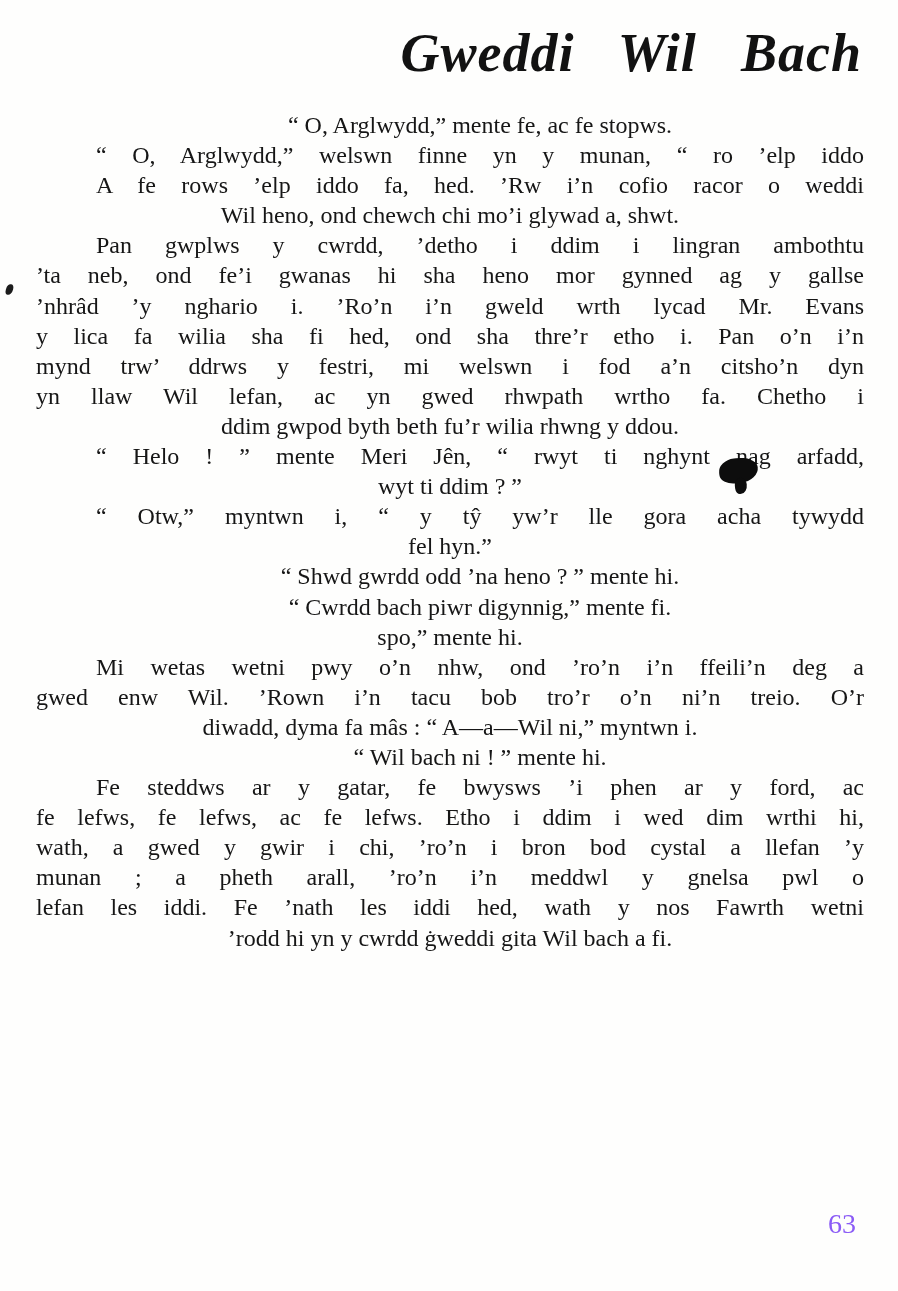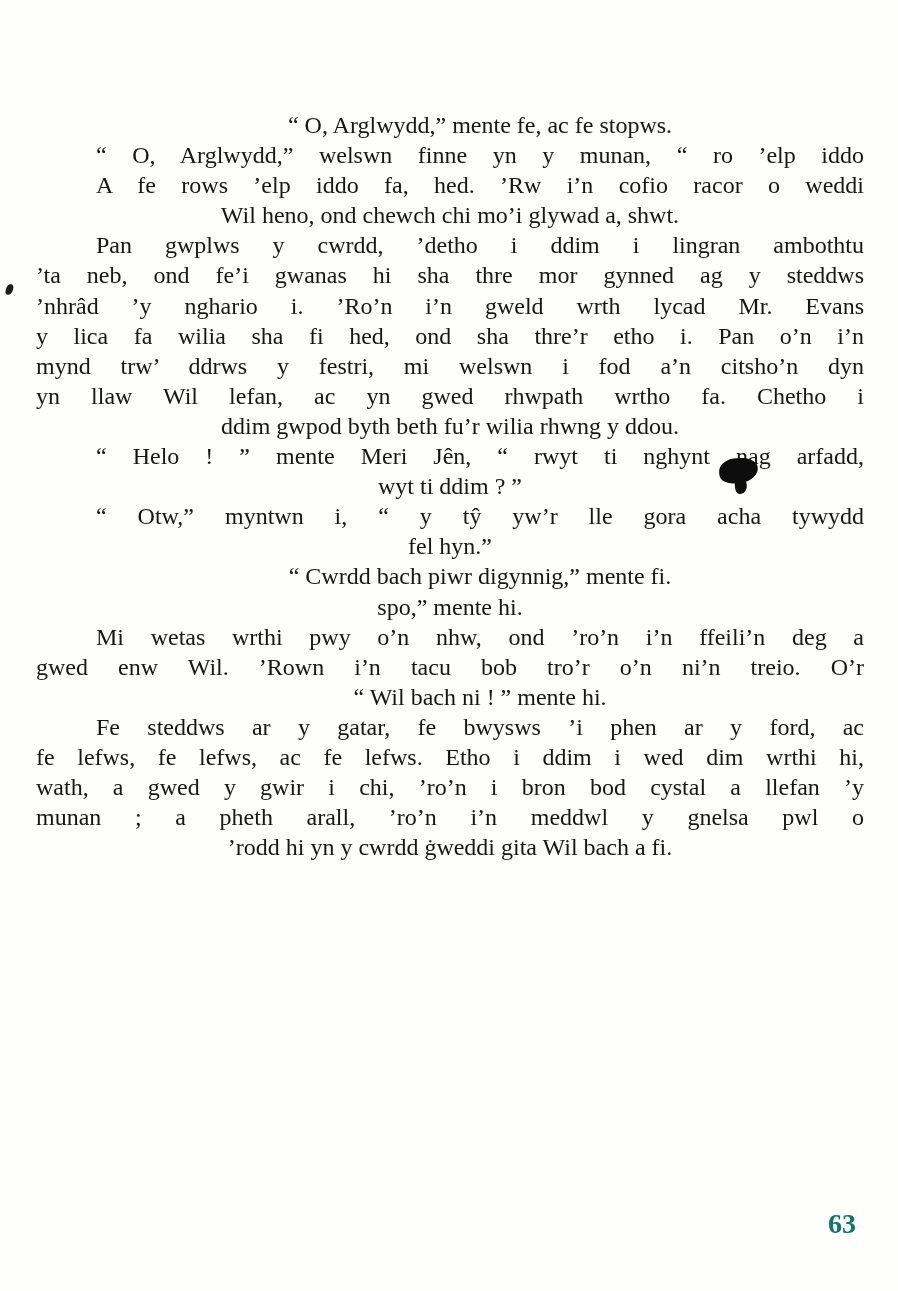--- a/index.html
+++ b/index.html
@@ -49,22 +49,22 @@
   }
   .line.justify {
     text-align: justify;
     text-align-last: justify;
   }
   .page-number {
     position: absolute;
     top: 1208px;
     right: 42px;
     font-size: 28px;
-    font-weight: 700;
-    color: #0f766e;
+    font-weight: 400;
+    color: #8b5cf6;
   }
   
   .ink-blot {
     position: absolute;
     left: 719px;
     top: 458px;
     width: 39px;
     height: 25px;
     background: #0d0d0d;
     border-radius: 46% 58% 52% 44% / 55% 50% 60% 45%;
@@ -90,46 +90,50 @@
     background: #1c1c1c;
     border-radius: 55% 45% 60% 40%;
     transform: rotate(14deg);
   }
 </style>
 </head>
 <body>
 
 <div class="page">
 
+  <h1 class="title">Gweddi  Wil  Bach</h1>
 
   <div class="text-block">
     <div class="line indent">“ O, Arglwydd,” mente fe, ac fe stopws.</div>
     <div class="line indent justify">“ O, Arglwydd,” welswn finne yn y munan, “ ro ’elp iddo</div>
     <div class="line indent justify">A fe rows ’elp iddo fa, hed. ’Rw i’n cofio racor o weddi</div>
     <div class="line">Wil heno, ond chewch chi mo’i glywad a, shwt.</div>
     <div class="line indent justify">Pan gwplws y cwrdd, ’detho i ddim i lingran ambothtu</div>
-    <div class="line justify">’ta neb, ond fe’i gwanas hi sha thre mor gynned ag y steddws</div>
+    <div class="line justify">’ta neb, ond fe’i gwanas hi sha heno mor gynned ag y gallse</div>
     <div class="line justify">’nhrâd ’y nghario i. ’Ro’n i’n gweld wrth lycad Mr. Evans</div>
     <div class="line justify">y lica fa wilia sha fi hed, ond sha thre’r etho i. Pan o’n i’n</div>
     <div class="line justify">mynd trw’ ddrws y festri, mi welswn i fod a’n citsho’n dyn</div>
     <div class="line justify">yn llaw Wil lefan, ac yn gwed rhwpath wrtho fa. Chetho i</div>
     <div class="line">ddim gwpod byth beth fu’r wilia rhwng y ddou.</div>
     <div class="line indent justify">“ Helo ! ” mente Meri Jên, “ rwyt ti nghynt nag arfadd,</div>
     <div class="line">wyt ti ddim ? ”</div>
     <div class="line indent justify">“ Otw,” myntwn i, “ y tŷ yw’r lle gora acha tywydd</div>
     <div class="line">fel hyn.”</div>
+    <div class="line indent">“ Shwd gwrdd odd ’na heno ? ” mente hi.</div>
     <div class="line indent">“ Cwrdd bach piwr digynnig,” mente fi.</div>
     <div class="line">spo,” mente hi.</div>
-    <div class="line indent justify">Mi wetas wrthi pwy o’n nhw, ond ’ro’n i’n ffeili’n deg a</div>
+    <div class="line indent justify">Mi wetas wetni pwy o’n nhw, ond ’ro’n i’n ffeili’n deg a</div>
     <div class="line justify">gwed enw Wil. ’Rown i’n tacu bob tro’r o’n ni’n treio. O’r</div>
+    <div class="line">diwadd, dyma fa mâs : “ A—a—Wil ni,” myntwn i.</div>
     <div class="line indent">“ Wil bach ni ! ” mente hi.</div>
     <div class="line indent justify">Fe steddws ar y gatar, fe bwysws ’i phen ar y ford, ac</div>
     <div class="line justify">fe lefws, fe lefws, ac fe lefws. Etho i ddim i wed dim wrthi hi,</div>
     <div class="line justify">wath, a gwed y gwir i chi, ’ro’n i bron bod cystal a llefan ’y</div>
     <div class="line justify">munan ; a pheth arall, ’ro’n i’n meddwl y gnelsa pwl o</div>
+    <div class="line justify">lefan les iddi. Fe ’nath les iddi hed, wath y nos Fawrth wetni</div>
     <div class="line">’rodd hi yn y cwrdd ġweddi gita Wil bach a fi.</div>
   </div>
 
   <div class="ink-blot"></div>
   <div class="margin-fleck"></div>
 
   <div class="page-number">63</div>
 
 </div>
 

